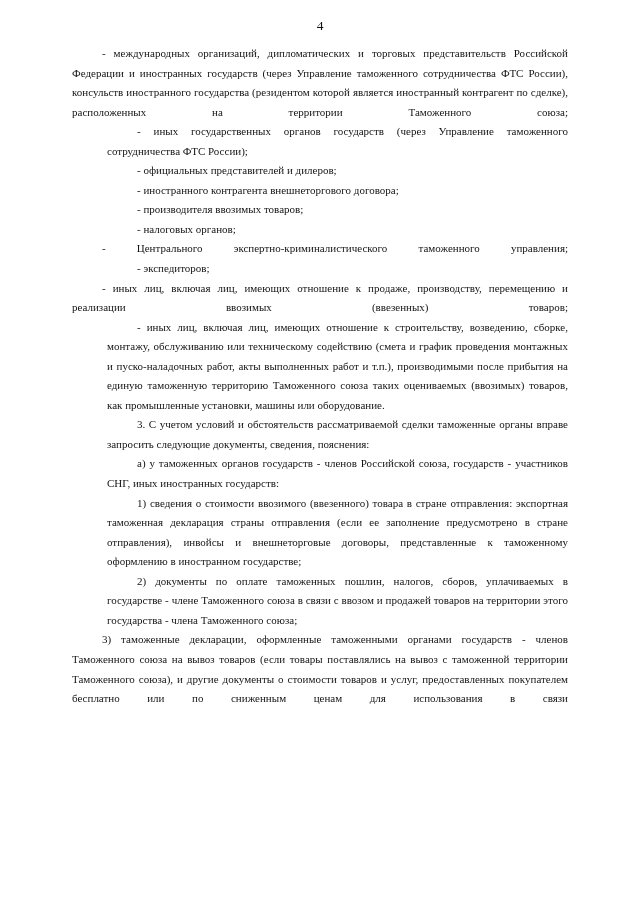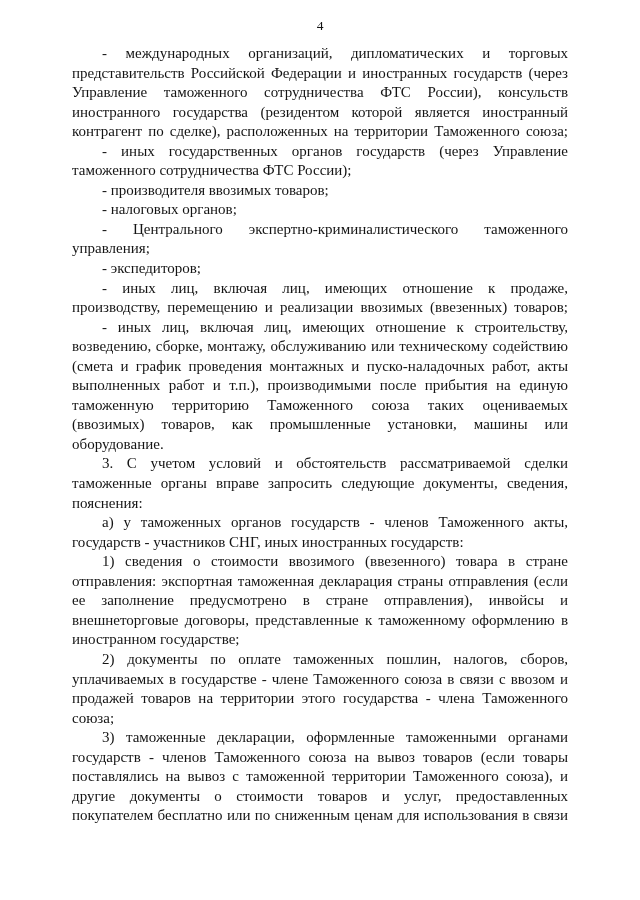--- a/index.html
+++ b/index.html
@@ -25,21 +25,21 @@
     text-align: center;
     font-size: 13.5px;
     font-family: "Liberation Serif", "DejaVu Serif", serif;
     color: #121212;
   }
   .body-text {
     position: absolute;
     top: 44px;
     left: 72px;
     width: 496px;
-    font-size: 15px;
+    font-size: 11px;
     line-height: 19.55px;
     text-align: justify;
     text-justify: inter-word;
     color: #141414;
   }
   .body-text p {
     margin: 0;
     padding: 0;
     text-align: justify;
     text-indent: 0;
@@ -47,38 +47,41 @@
   .ind {
     display: inline-block;
     width: 30px;
   }
   
   p.full {
     text-align-last: justify;
   }
   p.left-last {
     text-align-last: left;
+    margin-left: 35px;
   }
 </style>
 </head>
 <body>
 
 <div class="page">
 
   <div class="page-number">4</div>
 
   <div class="body-text">
     <p class="full"><span class="ind"></span><span>- международных организаций, дипломатических и торговых представительств Российской Федерации и иностранных государств (через Управление таможенного сотрудничества ФТС России), консульств иностранного государства (резидентом которой является иностранный контрагент по сделке), расположенных на территории Таможенного союза;</span></p>
     <p class="left-last"><span class="ind"></span><span>- иных государственных органов государств (через Управление таможенного сотрудничества ФТС России);</span></p>
+    <p class="left-last"><span class="ind"></span><span>- официальных представителей и дилеров;</span></p>
+    <p class="left-last"><span class="ind"></span><span>- иностранного контрагента внешнеторгового договора;</span></p>
     <p class="left-last"><span class="ind"></span><span>- производителя ввозимых товаров;</span></p>
     <p class="left-last"><span class="ind"></span><span>- налоговых органов;</span></p>
     <p class="full"><span class="ind"></span><span>- Центрального экспертно-криминалистического таможенного управления;</span></p>
     <p class="left-last"><span class="ind"></span><span>- экспедиторов;</span></p>
     <p class="full"><span class="ind"></span><span>- иных лиц, включая лиц, имеющих отношение к продаже, производству, перемещению и реализации ввозимых (ввезенных) товаров;</span></p>
     <p class="left-last"><span class="ind"></span><span>- иных лиц, включая лиц, имеющих отношение к строительству, возведению, сборке, монтажу, обслуживанию или техническому содействию (смета и график проведения монтажных и пуско-наладочных работ, акты выполненных работ и т.п.), производимыми после прибытия на единую таможенную территорию Таможенного союза таких оцениваемых (ввозимых) товаров, как промышленные установки, машины или оборудование.</span></p>
     <p class="left-last"><span class="ind"></span><span>3. С учетом условий и обстоятельств рассматриваемой сделки таможенные органы вправе запросить следующие документы, сведения, пояснения:</span></p>
-    <p class="left-last"><span class="ind"></span><span>а) у таможенных органов государств - членов Таможенного акты, государств - участников СНГ, иных иностранных государств:</span></p>
+    <p class="left-last"><span class="ind"></span><span>а) у таможенных органов государств - членов Российской союза, государств - участников СНГ, иных иностранных государств:</span></p>
     <p class="left-last"><span class="ind"></span><span>1) сведения о стоимости ввозимого (ввезенного) товара в стране отправления: экспортная таможенная декларация страны отправления (если ее заполнение предусмотрено в стране отправления), инвойсы и внешнеторговые договоры, представленные к таможенному оформлению в иностранном государстве;</span></p>
     <p class="left-last"><span class="ind"></span><span>2) документы по оплате таможенных пошлин, налогов, сборов, уплачиваемых в государстве - члене Таможенного союза в связи с ввозом и продажей товаров на территории этого государства - члена Таможенного союза;</span></p>
     <p class="full"><span class="ind"></span><span>3) таможенные декларации, оформленные таможенными органами государств - членов Таможенного союза на вывоз товаров (если товары поставлялись на вывоз с таможенной территории Таможенного союза), и другие документы о стоимости товаров и услуг, предоставленных покупателем бесплатно или по сниженным ценам для использования в связи</span></p>
   </div>
 
 </div>
 
 </body></html>

